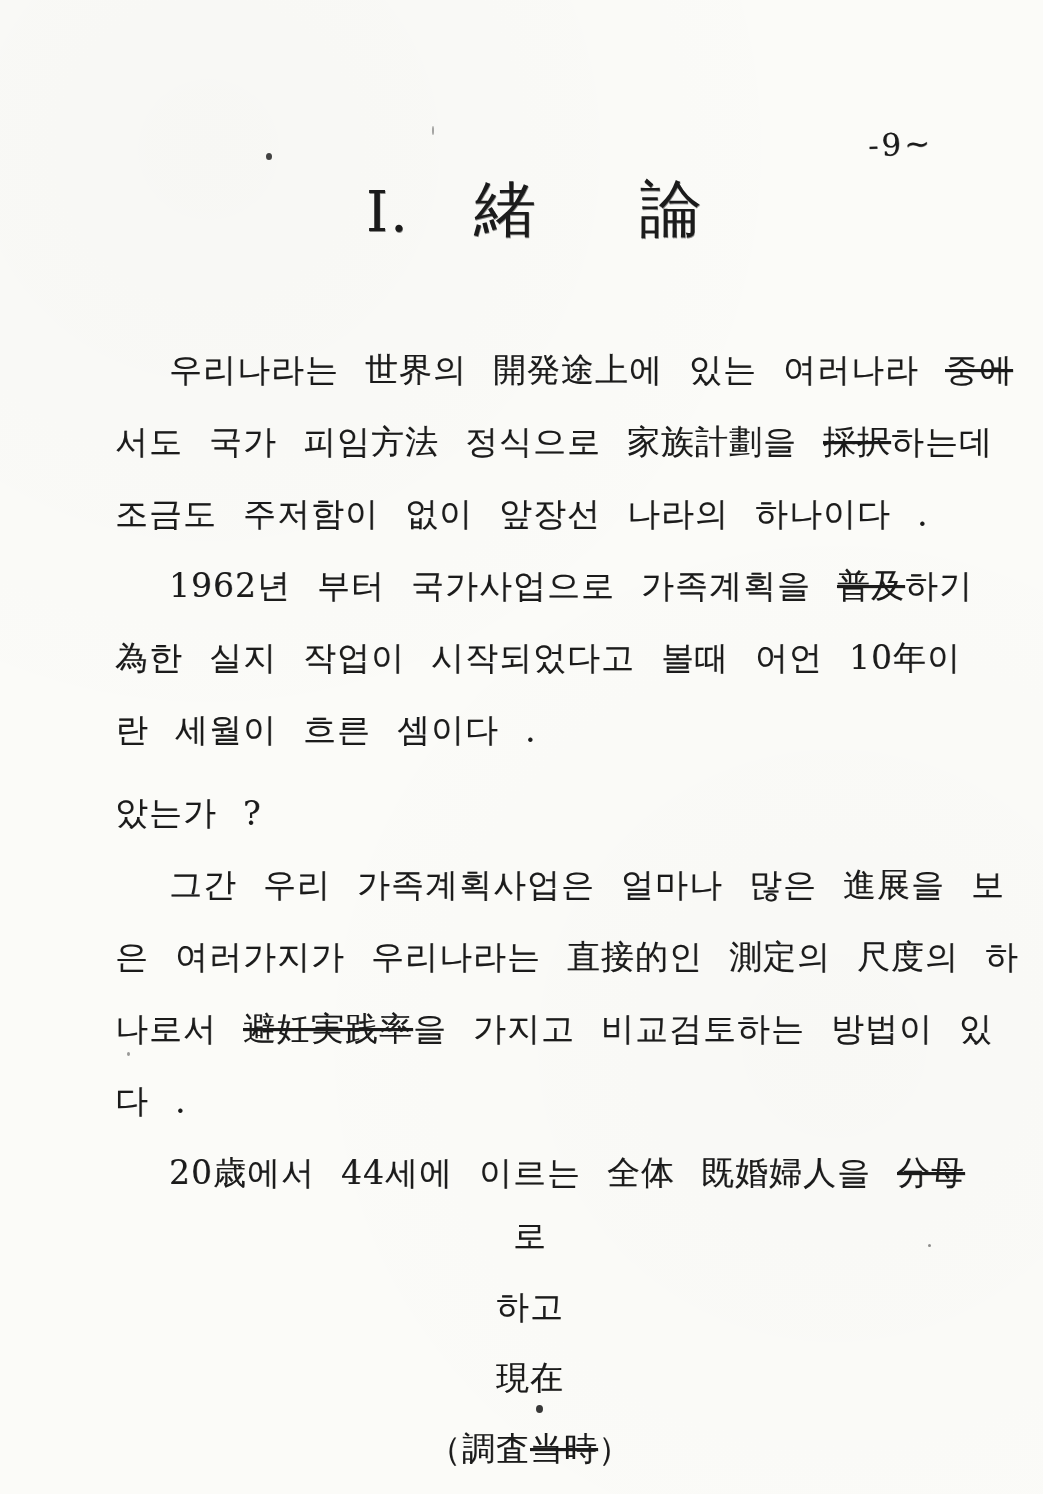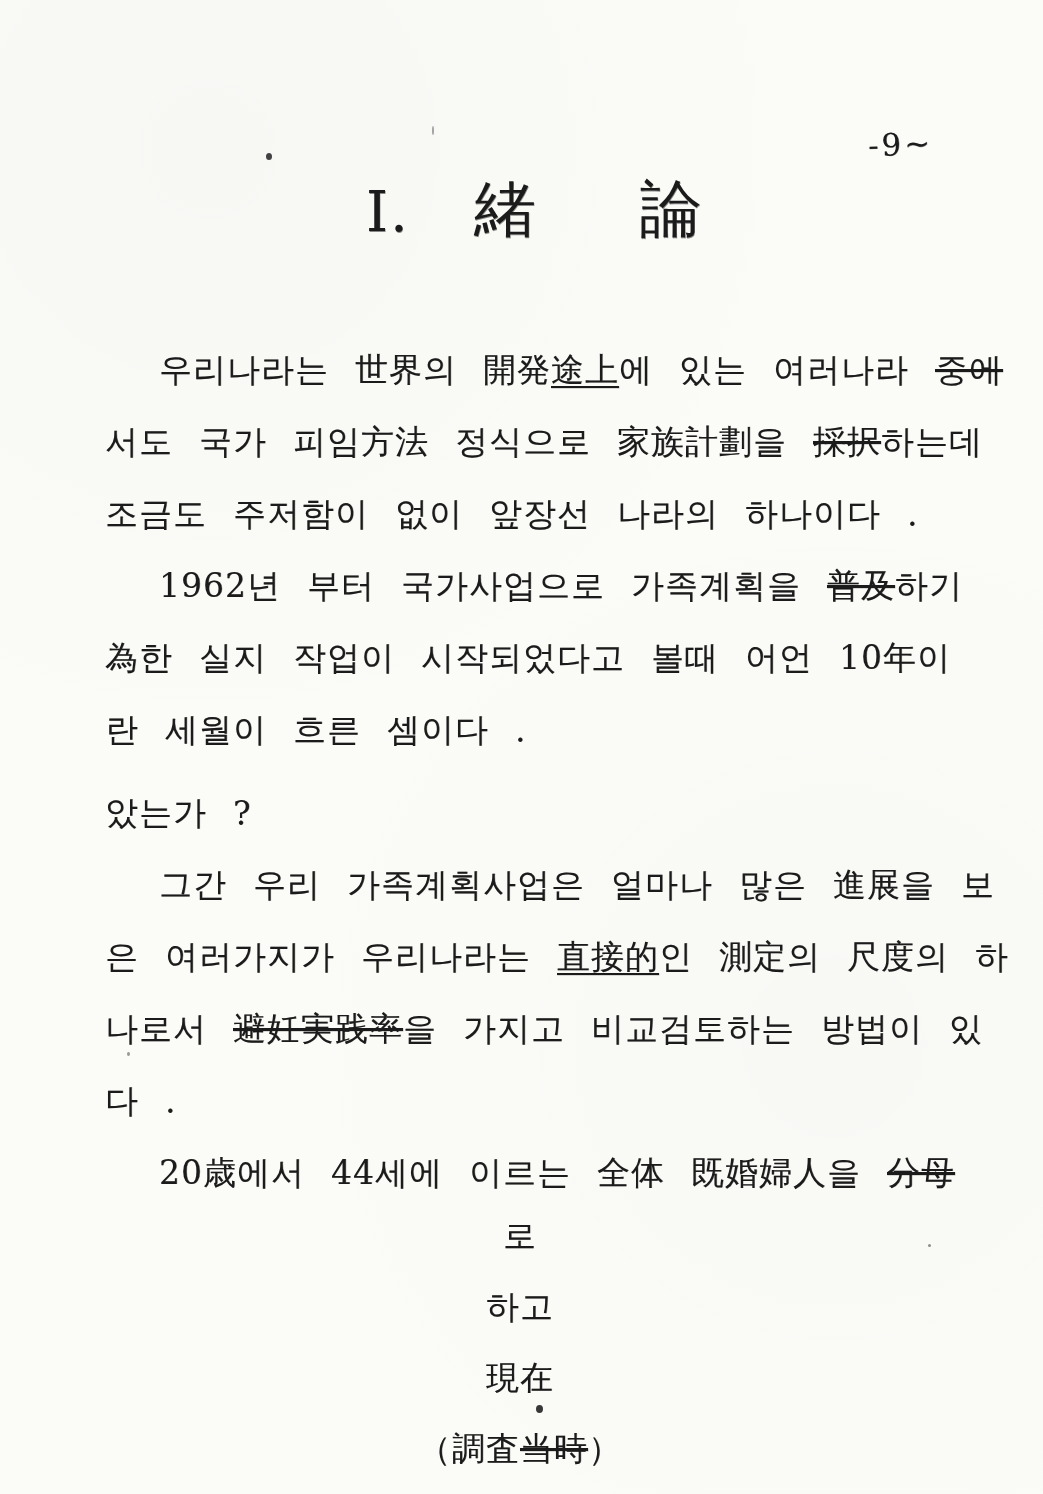--- a/index.html
+++ b/index.html
@@ -55,21 +55,21 @@
   .title .char {
     font-size: 62px;
     line-height: 1;
   }
   .title .char + .char {
     margin-left: 104px;
   }
   .body-text {
     position: absolute;
     top: 334px;
-    left: 105px;
+    left: 115px;
     width: 830px;
     font-size: 33px;
     letter-spacing: 1px;
     text-shadow: 0.4px 0.4px 0 rgba(0,0,0,0.35);
   }
   .line {
     display: flex;
     align-items: center;
     height: 72px;
     gap: 26px;
@@ -82,21 +82,20 @@
     padding-left: 54px;
   }
   .line:nth-child(7) { margin-top: 11px; }
   .line:nth-child(13) { margin-top: 5px; flex-direction: column; }
   .tok { display: inline-block; }
   .strike {
     text-decoration: line-through;
     text-decoration-thickness: 2.5px;
   }
   .uline {
-    text-decoration: underline;
     text-decoration-thickness: 2px;
     text-underline-offset: 5px;
   }
   .speck {
     position: absolute;
     background: #222;
     border-radius: 50%;
   }
   .speck.s1 { left: 266px; top: 153px; width: 6px;  height: 7px;  opacity: .85; }
   .speck.s2 { left: 536px; top: 1405px; width: 7px; height: 8px;  opacity: .9; }

